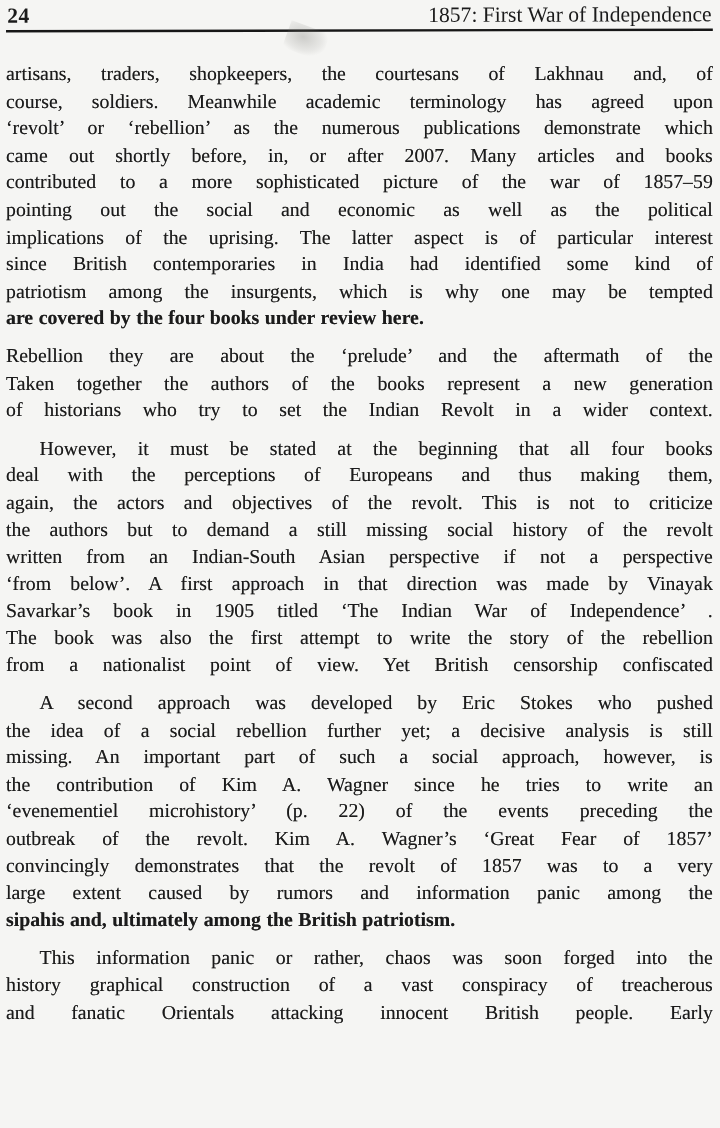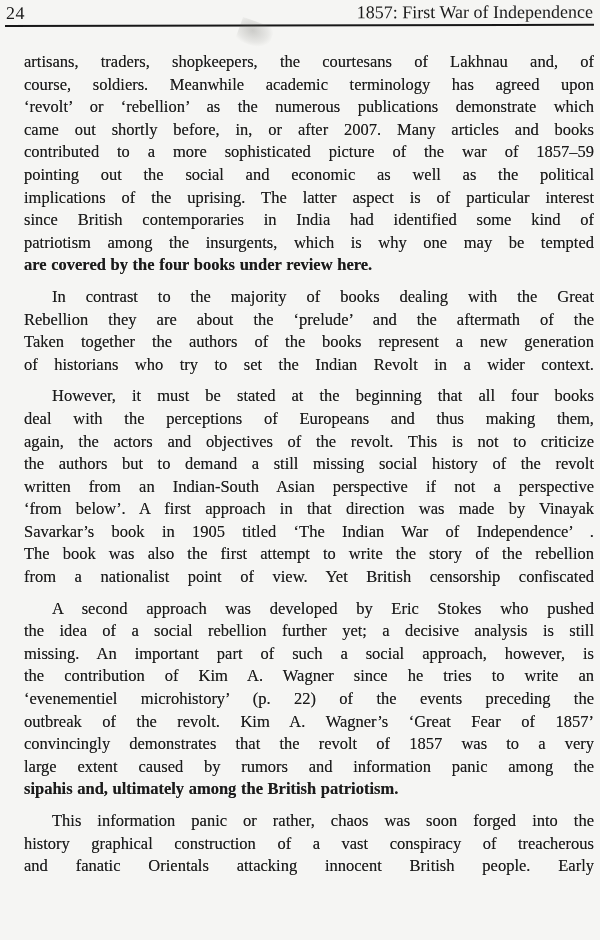--- a/index.html
+++ b/index.html
@@ -26,20 +26,21 @@
     font-size: 18px;
     line-height: 20px;
     padding: 1px 1px 2px 1px;
     border-bottom: 2.5px solid #171717;
     transform: rotate(-0.12deg);
     transform-origin: left center;
   }
   .page-num {
     font-size: 18px;
     letter-spacing: 0.5px;
+    font-weight: bold;
   }
   .running-title {
     font-size: 18px;
   }
   .smudge {
     position: absolute;
     left: 238px;
     top: 22px;
     width: 34px;
     height: 24px;
@@ -53,21 +54,20 @@
   .para {
     margin: 0 0 9px 0;
   }
   .line {
     font-size: 16.5px;
     line-height: 22.6px;
     text-align: justify;
     text-align-last: justify;
     text-shadow: 0 0 0.45px rgba(10,10,10,0.55);
     word-spacing: 0.5px;
-    margin-left: 19px;
   }
   .line.indent {
     text-indent: 28px;
   }
   .line.last {
     text-align-last: left;
     font-weight: bold;
   }
 </style>
 </head>
@@ -86,21 +86,20 @@
         <div class="line">‘revolt’ or ‘rebellion’ as the numerous publications demonstrate which</div>
         <div class="line">came out shortly before, in, or after 2007. Many articles and books</div>
         <div class="line">contributed to a more sophisticated picture of the war of 1857–59</div>
         <div class="line">pointing out the social and economic as well as the political</div>
         <div class="line">implications of the uprising. The latter aspect is of particular interest</div>
         <div class="line">since British contemporaries in India had identified some kind of</div>
         <div class="line">patriotism among the insurgents, which is why one may be tempted</div>
         <div class="line last">are covered by the four books under review here.</div>
       </div>
       <div class="para">
-        <div class="line indent">In contrast to the majority of books dealing with the Great</div>
         <div class="line">Rebellion they are about the ‘prelude’ and the aftermath of the</div>
         <div class="line">Taken together the authors of the books represent a new generation</div>
         <div class="line">of historians who try to set the Indian Revolt in a wider context.</div>
       </div>
       <div class="para">
         <div class="line indent">However, it must be stated at the beginning that all four books</div>
         <div class="line">deal with the perceptions of Europeans and thus making them,</div>
         <div class="line">again, the actors and objectives of the revolt. This is not to criticize</div>
         <div class="line">the authors but to demand a still missing social history of the revolt</div>
         <div class="line">written from an Indian-South Asian perspective if not a perspective</div>

